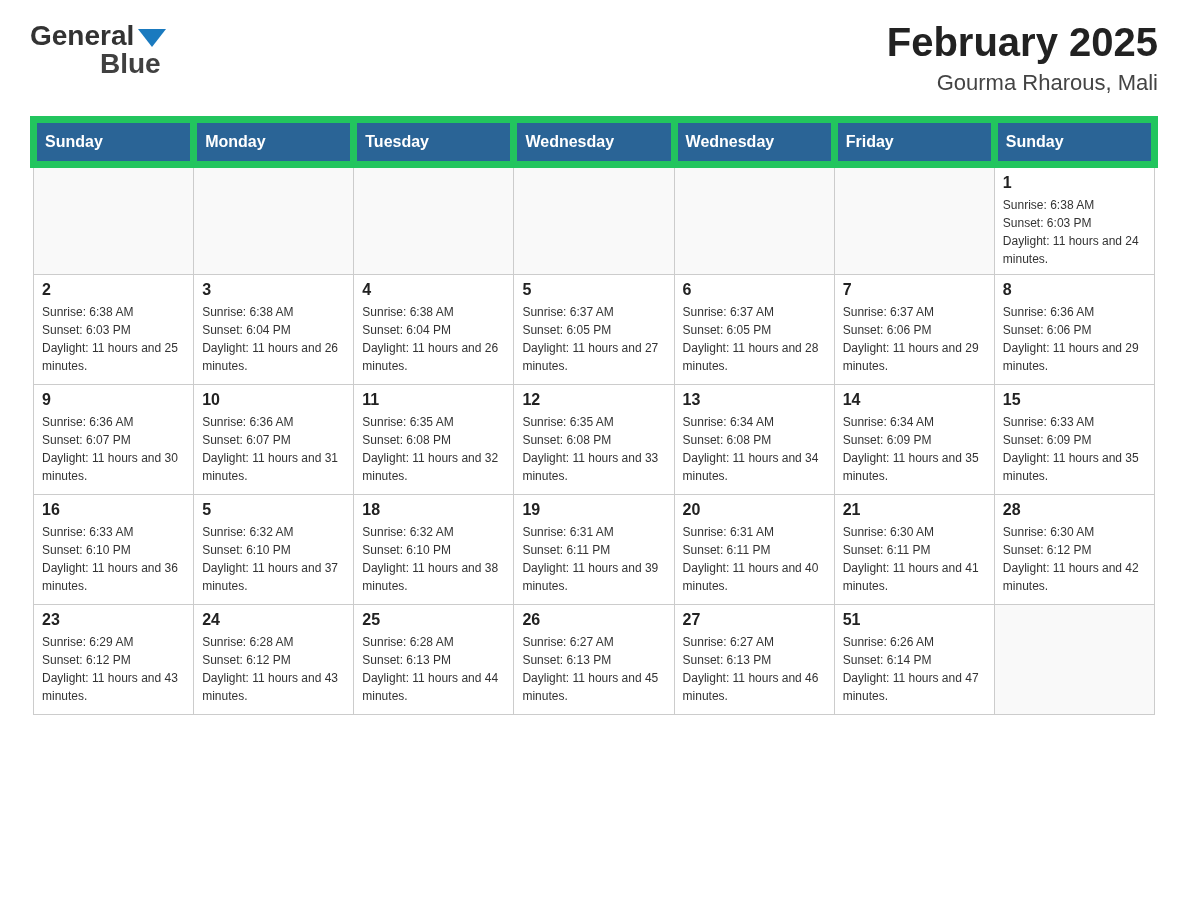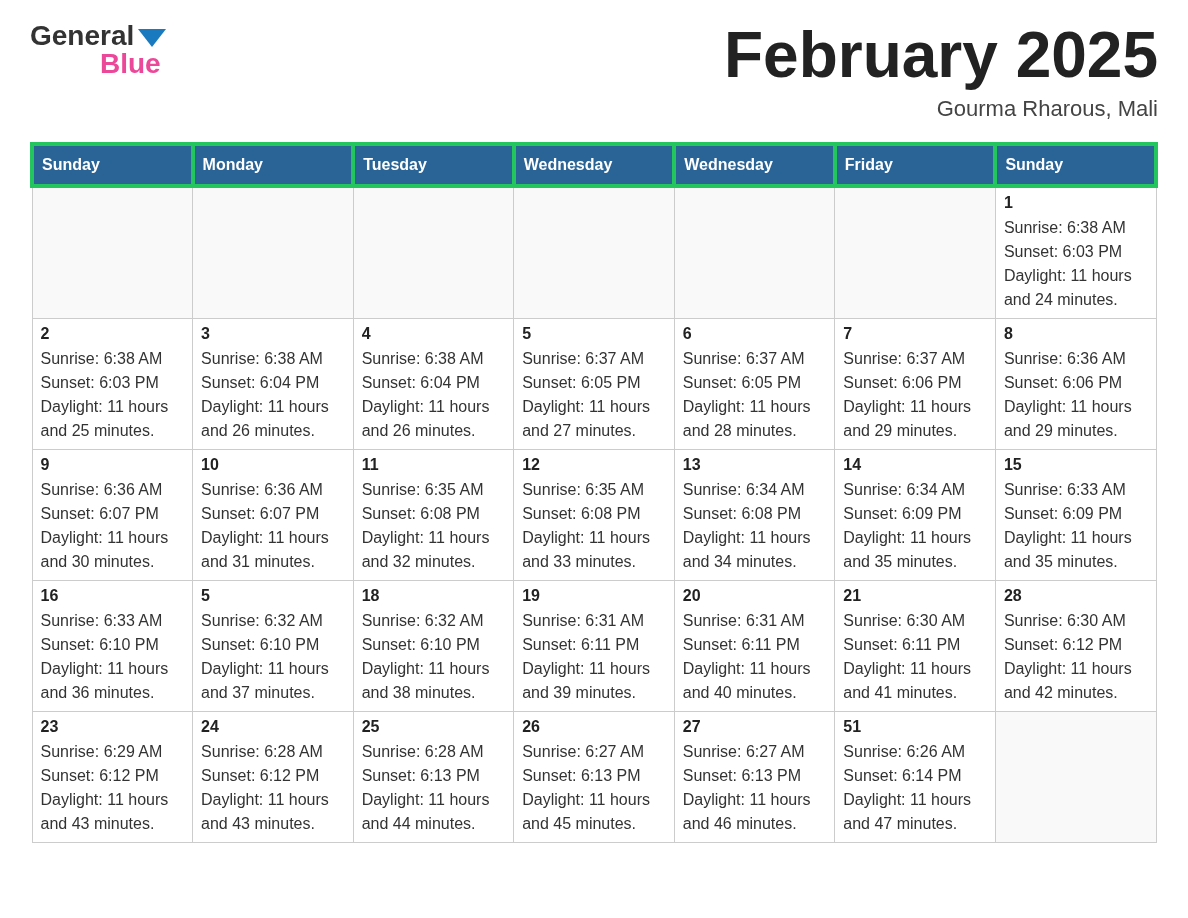--- a/index.html
+++ b/index.html
@@ -34,29 +34,29 @@
       border-left: 14px solid transparent;
       border-right: 14px solid transparent;
       border-top: 18px solid #1a7abf;
       display: inline-block;
       margin-left: 4px;
       margin-top: 4px;
     }
     .logo-blue {
       font-size: 28px;
       font-weight: bold;
-      color: #ec4899;
+      color: #404040;
       margin-top: -4px;
       margin-left: 4px;
     }
     .title-block {
       text-align: right;
     }
     .title-block h1 {
-      font-size: 64px;
+      font-size: 40px;
       font-weight: bold;
       color: #222;
       line-height: 1.1;
     }
     .title-block h2 {
       font-size: 22px;
       font-weight: normal;
       color: #444;
       margin-top: 6px;
     }
@@ -64,38 +64,38 @@
       width: 100%;
       border-collapse: collapse;
     }
     .calendar thead tr th {
       background-color: #2a6496;
       color: #fff;
       font-size: 16px;
       font-weight: bold;
       padding: 10px 8px;
       text-align: left;
-      border: 4px solid #22c55e;
+      border: 7px solid #22c55e;
     }
     .calendar tbody tr td {
       border: 1px solid #ccc;
       vertical-align: top;
       padding: 6px 8px;
       width: 14.28%;
       min-height: 110px;
       height: 110px;
     }
     .day-number {
       font-size: 16px;
       font-weight: bold;
       color: #222;
       margin-bottom: 4px;
     }
     .day-info {
-      font-size: 16px;
+      font-size: 12px;
       color: #333;
       line-height: 1.5;
     }
     .empty-cell {
       background: #f9f9f9;
     }
     .logo-text-row {
       display: flex;
       align-items: center;
     }

